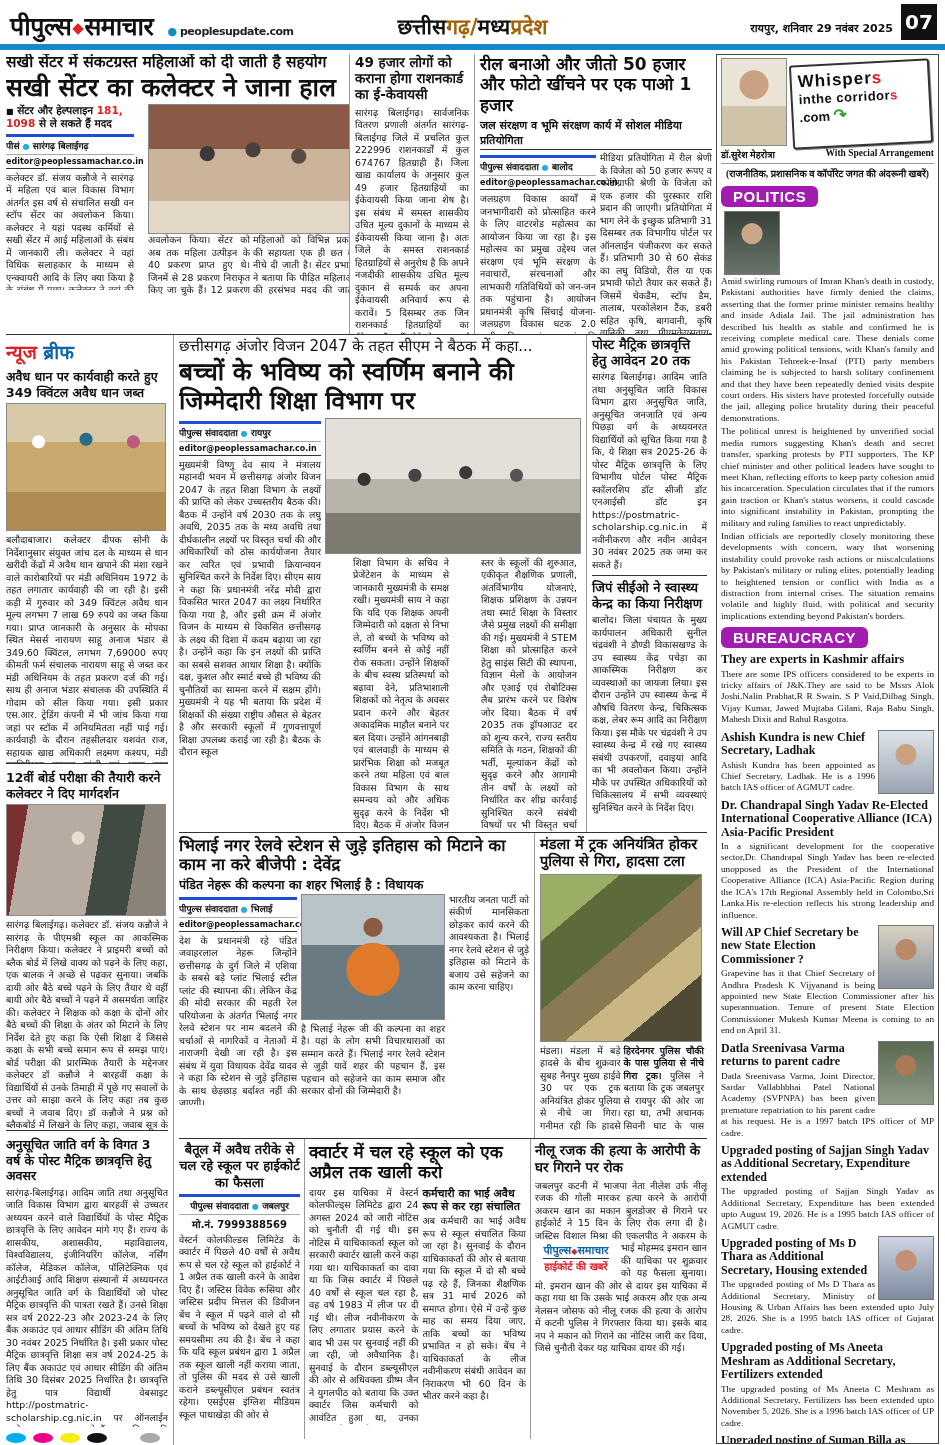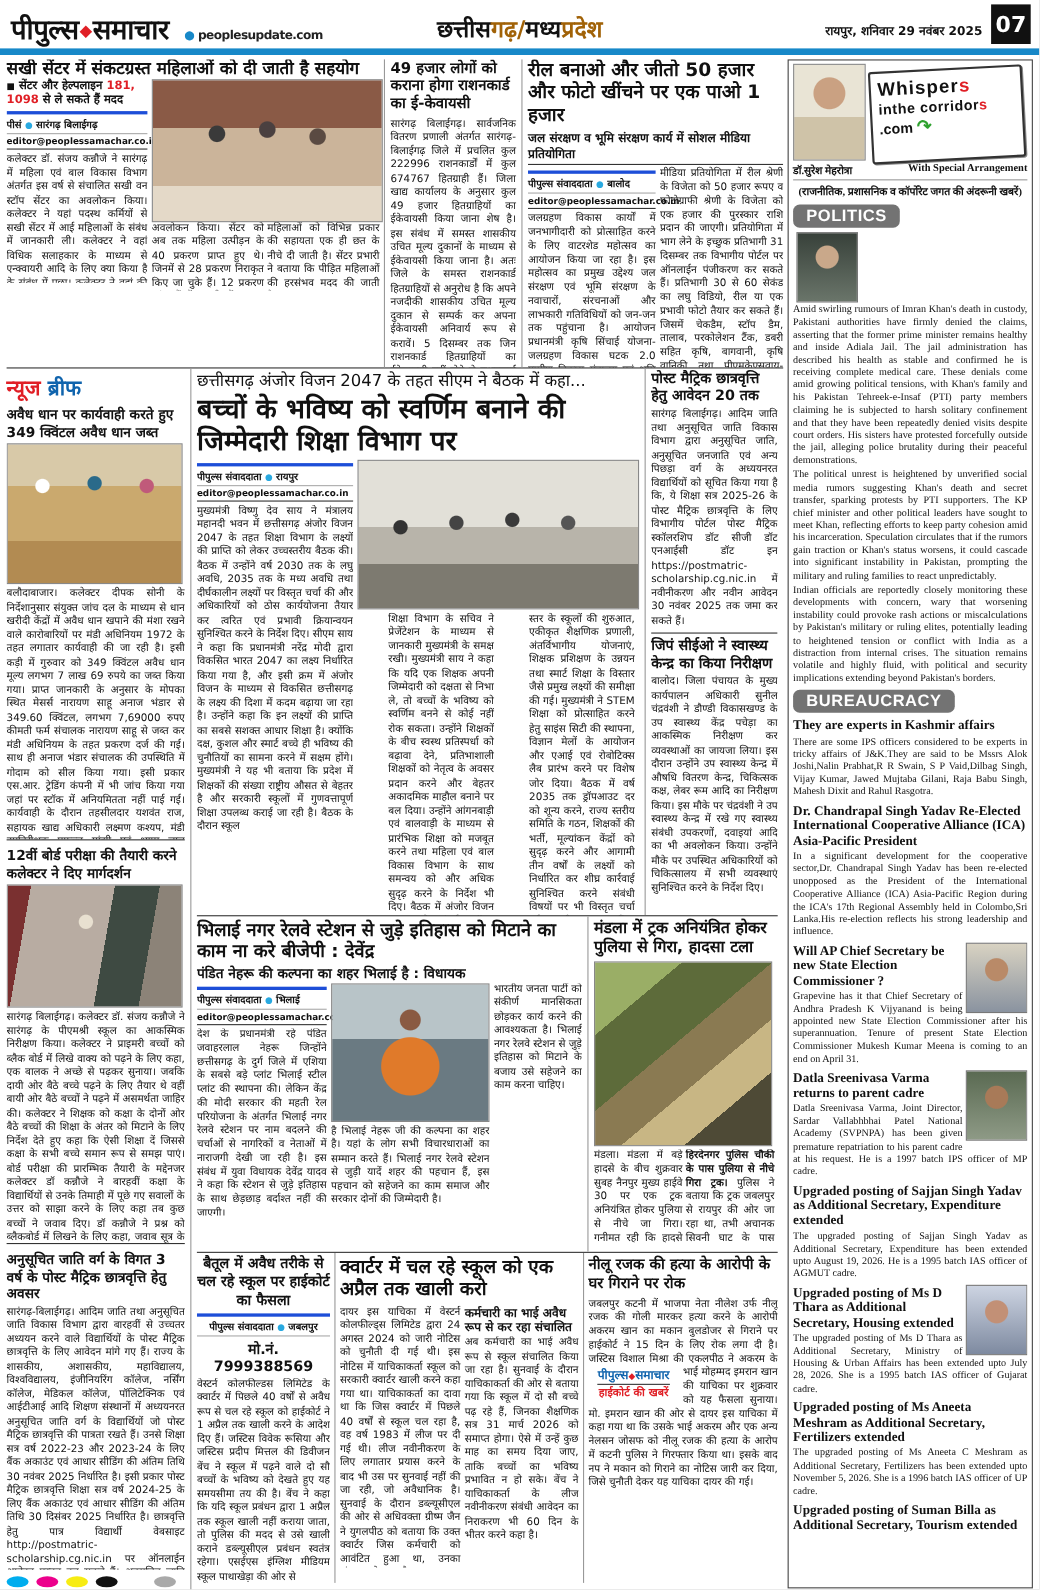--- a/index.html
+++ b/index.html
@@ -29,21 +29,21 @@
   .byline .bydot{color:#29a9e0;font-size:8px;}
   .bymail{font-size:8px;font-weight:bold;border-bottom:1px solid #333;padding-bottom:2px;margin-bottom:3px;}
   .photo{border:1px solid #888;box-sizing:border-box;}
   .hrule{border-top:1.5px solid #333;margin:4px 0;}
   
   .top-band{display:flex;height:280px;border-bottom:1.5px solid #333;}
   .sakhi{width:344px;border-right:1px solid #999;padding-right:5px;box-sizing:border-box;overflow:hidden;}
   .sakhi-kick{font-size:15.5px;font-weight:bold;line-height:1.15;}
   .sakhi-head{font-size:25px;font-weight:bold;line-height:1.1;margin:2px 0 3px 0;}
   .sakhi-row{display:flex;}
-  .sakhi-left{width:128px;padding-right:4px;}
+  .sakhi-left{width:128px;padding-right:14px;}
   .sakhi-bullet{font-size:10.5px;font-weight:bold;line-height:1.25;}
   .sakhi-bullet .sq{font-size:8px;}
   .sakhi-bullet .red{color:#e01f26;}
   .sakhi-right{width:210px;}
   .ph-sakhi{width:210px;height:130px;background:
      radial-gradient(circle at 28% 38%,#3a3a3a 0 7px,transparent 8px),
      radial-gradient(circle at 50% 35%,#4a4040 0 7px,transparent 8px),
      radial-gradient(circle at 72% 40%,#5a4a42 0 7px,transparent 8px),
      linear-gradient(180deg,#8a5a46 0 34%,#cbb49a 34% 75%,#e4d9c8 75%);}
   .sakhi-cols{display:flex;height:62px;overflow:hidden;}
@@ -109,21 +109,21 @@
   .bhilai-c3{width:86px;}
   .mandla{width:172px;padding-left:5px;box-sizing:border-box;overflow:hidden;}
   .mandla-head{font-size:14.5px;font-weight:bold;line-height:1.2;margin:3px 0;}
   .ph-mandla{width:162px;height:168px;background:
      linear-gradient(140deg,#9aae66 0 22%,#5d6b3a 22% 45%,#8a7a52 45% 62%,#c8b684 62% 78%,#4e4a36 78%);}
   .mandla-cols{display:flex;margin-top:3px;height:86px;overflow:hidden;}
   .mandla-cols div{width:50%;padding-right:3px;}
   .band3{height:300px;display:flex;overflow:hidden;}
   .betul{width:126px;border-right:1px solid #999;padding-right:4px;box-sizing:border-box;}
   .betul-head{font-size:13px;font-weight:bold;line-height:1.25;text-align:center;margin:3px 0;}
-  .betul-phone{font-size:13px;font-weight:bold;text-align:center;margin-bottom:3px;}
+  .betul-phone{font-size:10px;font-weight:bold;text-align:center;margin-bottom:3px;}
   .quarter{width:226px;border-right:1px solid #999;padding:0 4px;box-sizing:border-box;}
   .quarter-head{font-size:17px;font-weight:bold;line-height:1.2;margin:3px 0 4px 0;}
   .q-cols{display:flex;}
   .q-c1{width:110px;padding-right:4px;}
   .q-c2{width:104px;}
   .q-sub{font-size:11px;font-weight:bold;line-height:1.2;margin-bottom:2px;}
   .neelu{width:176px;padding-left:4px;box-sizing:border-box;}
   .neelu-head{font-size:13.5px;font-weight:bold;line-height:1.25;margin:3px 0 4px 0;}
   .hq-badge{float:left;width:82px;margin:2px 4px 2px 0;text-align:center;}
   .hq-brand{font-size:11px;font-weight:bold;color:#1064ad;border-bottom:1.5px solid #333;padding-bottom:1px;}
@@ -136,21 +136,21 @@
      linear-gradient(180deg,#e9e4d5 0 55%,#cfc3a8 55%);}
   .wh-logo{flex:1;border:2px solid #333;border-radius:3px;transform:rotate(-3deg);margin:4px 3px 0 0;
            padding:5px 6px;font-family:"Liberation Sans",sans-serif;box-shadow:1px 1px 0 #888;background:#fff;}
   .wh-l1{font-size:17px;font-weight:bold;letter-spacing:1px;}
   .wh-l2{font-size:13px;font-weight:bold;letter-spacing:0.5px;}
   .wh-l3{font-size:13px;font-weight:bold;}
   .wh-s{color:#e01f26;}
   .wh-arrow{color:#2fa12f;font-size:16px;font-weight:bold;}
   .wh-caps{display:flex;justify-content:space-between;font-size:9.5px;font-weight:bold;margin:2px 0;}
   .wh-tag{font-size:9.6px;font-weight:bold;text-align:center;border-top:1px solid #999;padding:3px 0;}
-  .sec-bar{background:#737373;color:#fff;font-family:"Liberation Sans",sans-serif;font-weight:bold;
+  .sec-bar{background:#a21caf;color:#fff;font-family:"Liberation Sans",sans-serif;font-weight:bold;
            font-size:15px;padding:2px 12px;border-radius:6px;display:inline-block;margin:3px 0;letter-spacing:0.5px;}
   .rr-head{font-size:12px;font-weight:bold;line-height:1.12;margin:2px 0;}
   .rr-body{font-size:9.2px;line-height:1.24;text-align:justify;margin-bottom:2px;}
   .rr-item{overflow:hidden;margin-bottom:1px;}
   .rr-photo{float:right;width:54px;height:62px;margin:1px 0 1px 3px;border:1px solid #777;}
   .ph-imran{background:radial-gradient(circle at 50% 35%,#c9a88a 0 10px,transparent 11px),linear-gradient(#38413a,#6a756a);}
   .ph-p1{background:radial-gradient(circle at 50% 38%,#caa182 0 10px,transparent 11px),linear-gradient(#dfe4ea,#9aa4b2);}
   .ph-p2{background:radial-gradient(circle at 50% 38%,#b98a68 0 10px,transparent 11px),linear-gradient(#d8d2c2,#8a93a0);}
   .ph-p3{background:radial-gradient(circle at 50% 38%,#a87a58 0 10px,transparent 11px),linear-gradient(#5a6a52,#8e9a86);}
   .ph-p4{background:radial-gradient(circle at 50% 38%,#c29076 0 10px,transparent 11px),linear-gradient(#cdd4e2,#7e8aa0);}
@@ -175,20 +175,21 @@
   </div>
   <div class="bluebar"></div>
 
   <div class="content">
     <div class="left-main">
 
       <div class="top-band">
 
         <div class="sakhi">
           <div class="sakhi-kick">सखी सेंटर में संकटग्रस्त महिलाओं को दी जाती है सहयोग</div>
+          <div class="sakhi-head">सखी सेंटर का कलेक्टर ने जाना हाल</div>
           <div class="sakhi-row">
             <div class="sakhi-left">
               <div class="sakhi-bullet">
                 <span class="sq">■</span>
                 <span>सेंटर और हेल्पलाइन </span><span class="red">181,</span>
                 <span class="red">1098</span><span> से ले सकते हैं मदद</span>
               </div>
               <div class="byline"><span>पीसं</span> <span class="bydot">●</span> <span>सारंगढ़ बिलाईगढ़</span></div>
               <div class="bymail">editor@peoplessamachar.co.in</div>
               <div class="jbody" style="height:118px;overflow:hidden;">कलेक्टर डॉ. संजय कन्नौजे ने सारंगढ़ में महिला एवं बाल विकास विभाग अंतर्गत इस वर्ष से संचालित सखी वन स्टॉप सेंटर का अवलोकन किया। कलेक्टर ने यहां पदस्थ कर्मियों से सखी सेंटर में आई महिलाओं के संबंध में जानकारी ली। कलेक्टर ने वहां विधिक सलाहकार के माध्यम से एन्क्वायरी आदि के लिए क्या किया है के संबंध में पूछा। कलेक्टर ने वहां की प्रशासक शालिनी सिंह से अब तक प्राप्त प्रकरण के संबंध में जानकारी ली। साथ ही रजिस्टर रिकार्ड सहित कार्यालय का</div>
@@ -366,20 +367,25 @@
       <div class="rr-body">Amid swirling rumours of Imran Khan's death in custody, Pakistani authorities have firmly denied the claims, asserting that the former prime minister remains healthy and inside Adiala Jail. The jail administration has described his health as stable and confirmed he is receiving complete medical care. These denials come amid growing political tensions, with Khan's family and his Pakistan Tehreek-e-Insaf (PTI) party members claiming he is subjected to harsh solitary confinement and that they have been repeatedly denied visits despite court orders. His sisters have protested forcefully outside the jail, alleging police brutality during their peaceful demonstrations.</div>
       <div class="rr-body">The political unrest is heightened by unverified social media rumors suggesting Khan's death and secret transfer, sparking protests by PTI supporters. The KP chief minister and other political leaders have sought to meet Khan, reflecting efforts to keep party cohesion amid his incarceration. Speculation circulates that if the rumors gain traction or Khan's status worsens, it could cascade into significant instability in Pakistan, prompting the military and ruling families to react unpredictably.</div>
       <div class="rr-body">Indian officials are reportedly closely monitoring these developments with concern, wary that worsening instability could provoke rash actions or miscalculations by Pakistan's military or ruling elites, potentially leading to heightened tension or conflict with India as a distraction from internal crises. The situation remains volatile and highly fluid, with political and security implications extending beyond Pakistan's borders.</div>
 
       <div class="sec-bar">BUREAUCRACY</div>
       <div class="rr-item">
         <div class="rr-head">They are experts in Kashmir affairs</div>
         <div class="rr-body">There are some IPS officers considered to be experts in tricky affairs of J&amp;K.They are said to be Mssrs Alok Joshi,Nalin Prabhat,R R Swain, S P Vaid,Dilbag Singh, Vijay Kumar, Jawed Mujtaba Gilani, Raja Babu Singh, Mahesh Dixit and Rahul Rasgotra.</div>
       </div>
       <div class="rr-item">
+        <div class="rr-photo ph-p1"></div>
+        <div class="rr-head">Ashish Kundra is new Chief Secretary, Ladhak</div>
+        <div class="rr-body">Ashish Kundra has been appointed as Chief Secretary, Ladhak. He is a 1996 batch IAS officer of AGMUT cadre.</div>
+      </div>
+      <div class="rr-item">
         <div class="rr-head">Dr. Chandrapal Singh Yadav Re-Elected International Cooperative Alliance (ICA) Asia-Pacific President</div>
         <div class="rr-body">In a significant development for the cooperative sector,Dr. Chandrapal Singh Yadav has been re-elected unopposed as the President of the International Cooperative Alliance (ICA) Asia-Pacific Region during the ICA's 17th Regional Assembly held in Colombo,Sri Lanka.His re-election reflects his strong leadership and influence.</div>
       </div>
       <div class="rr-item">
         <div class="rr-photo ph-p2"></div>
         <div class="rr-head">Will AP Chief Secretary be new State Election Commissioner ?</div>
         <div class="rr-body">Grapevine has it that Chief Secretary of Andhra Pradesh K Vijyanand is being appointed new State Election Commissioner after his superannuation. Tenure of present State Election Commissioner Mukesh Kumar Meena is coming to an end on April 31.</div>
       </div>
       <div class="rr-item">
         <div class="rr-photo ph-p3"></div>

